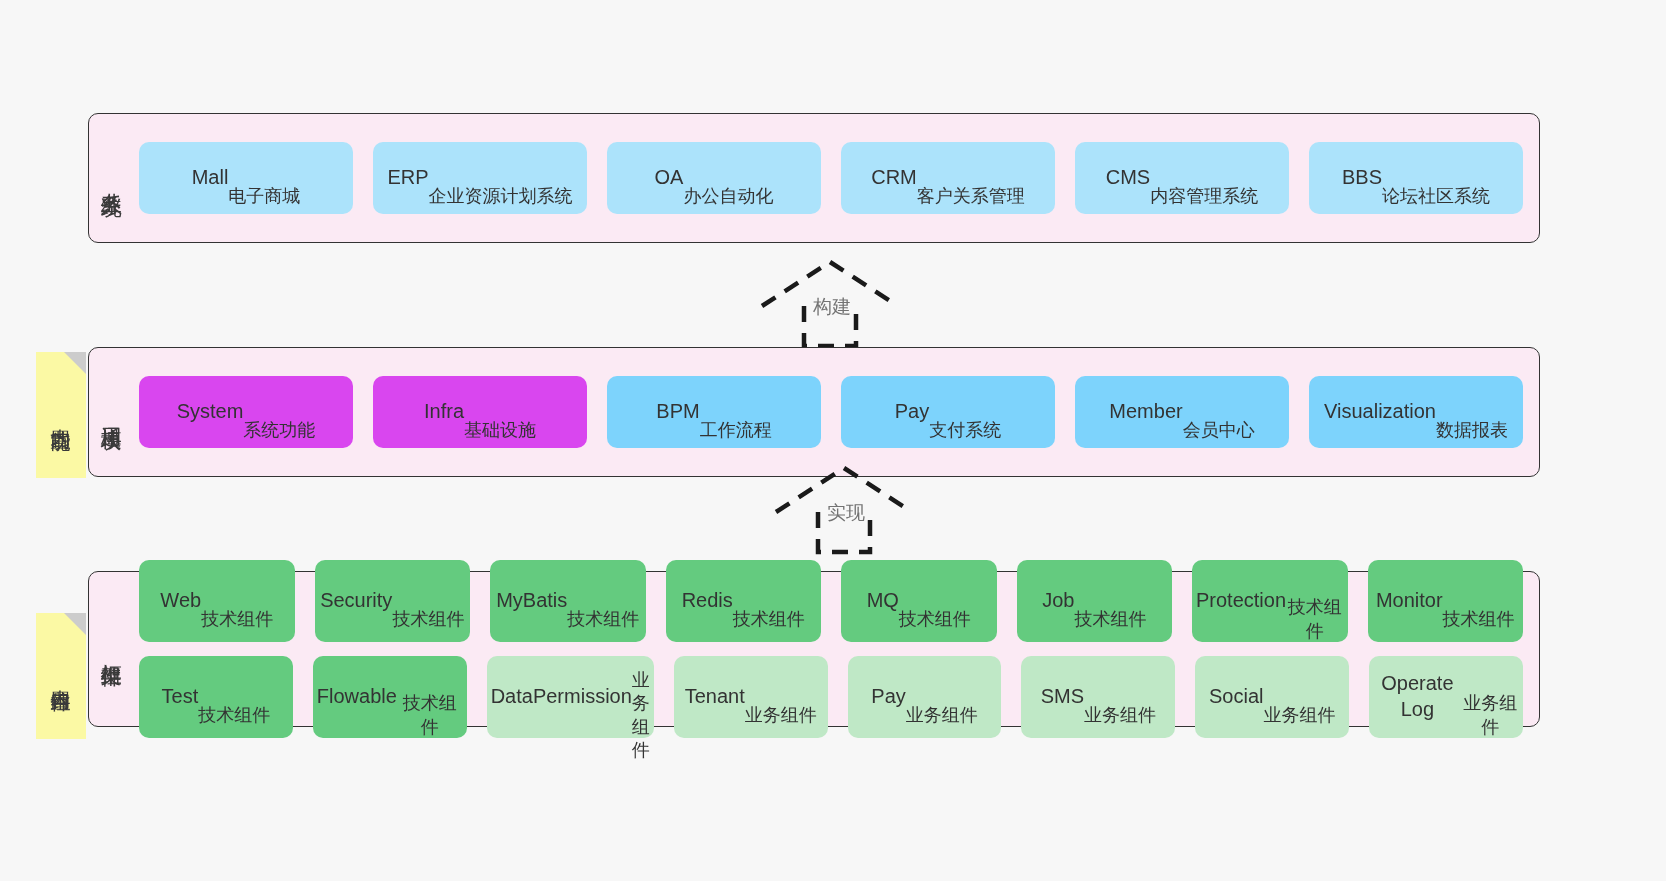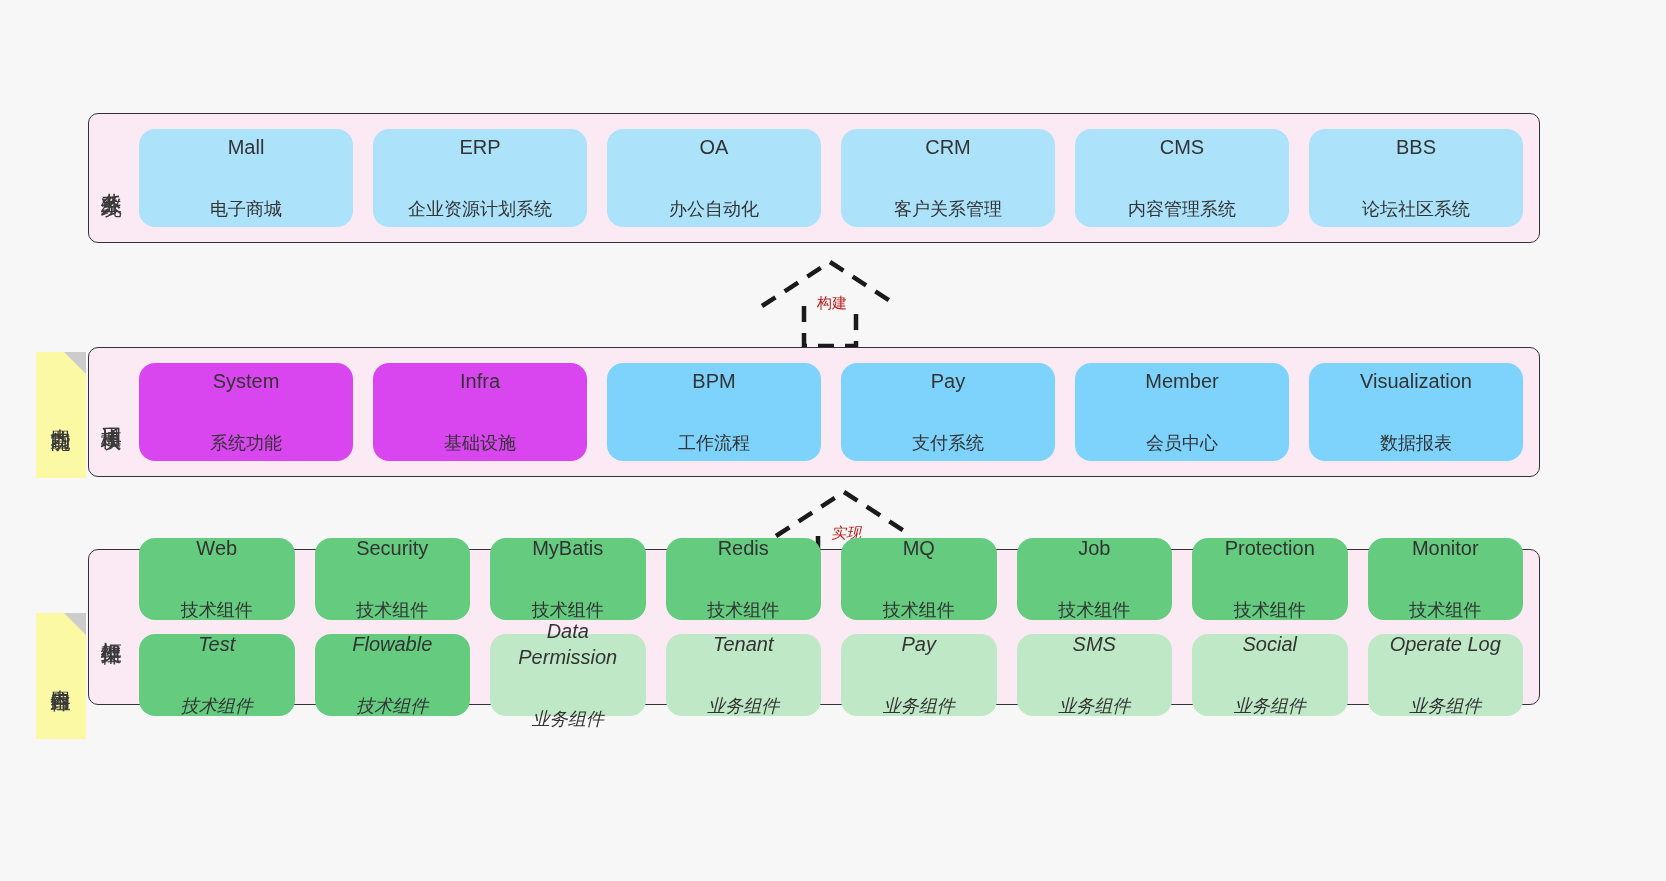--- a/index.html
+++ b/index.html
@@ -50,23 +50,23 @@
   }
 
   .row {
     display: flex;
     gap: 20px;
     align-items: stretch;
   }
 
   .cell {
     flex: 1 1 0;
-    border-radius: 16px;
-    display: flex;
-    flex-direction: column;
+    border-radius: 10px;
+    display: flex;
+    flex-direction: row;
     align-items: center;
     justify-content: center;
     text-align: center;
     line-height: 1.28;
     padding: 6px 4px;
     user-select: none;
   }
 
   .cell .t1 { font-size: 20px; }
   .cell .t2 { font-size: 18px; margin-top: 37px; }
@@ -106,22 +106,22 @@
   
   .arrow {
     position: absolute;
     pointer-events: none;
   }
   .arrow svg { display: block; overflow: visible; }
   .arrow-label {
     position: absolute;
     left: 50%;
     transform: translateX(-50%);
-    font-size: 15px;
-    color: #b91c1c;
+    font-size: 19px;
+    color: #737373;
     background: transparent;
     white-space: nowrap;
     user-select: none;
   }
 </style>
 </head>
 <body>
 
 <div class="band" style="left:88px; top:113px; width:1452px; height:130px;">
   <div class="band-title">业务系统</div>
@@ -207,34 +207,34 @@
 
       <div class="cell c-pink">
         <span class="t1">Visualization</span>
         <span class="t2">数据报表</span>
       </div>
 
     </div>
   </div>
 </div>
 
-<div class="arrow" style="left:774px; top:488px; width:140px; height:90px;font-style:italic;">
+<div class="arrow" style="left:774px; top:464px; width:140px; height:90px;">
   <svg width="140" height="90" viewBox="0 0 140 90">
     <path d="M 2 48 L 70 4 L 138 48" fill="none" stroke="#1a1a1a" stroke-width="4.5" stroke-dasharray="16 11" stroke-linecap="butt"></path>
     <path d="M 44 48 L 44 88 L 96 88 L 96 48" fill="none" stroke="#1a1a1a" stroke-width="4.5" stroke-dasharray="16 11" stroke-linecap="butt"></path>
   </svg>
   <span class="arrow-label" style="top:36px; left:72px;">实现</span>
 </div>
 
 <div class="sticky" style="left:36px; top:613px; width:50px; height:126px;">
   <span class="fold"></span>
   <span>内置组件</span>
 </div>
 
-<div class="band" style="left:88px; top:549px; width:1452px; height:156px;">
+<div class="band" style="left:88px; top:571px; width:1452px; height:156px;">
   <div class="band-title">框架组件</div>
   <div class="band-body">
 
     <div class="row" style="height:82px;">
       <div class="cell c-green-dark">
         <span class="t1">Web</span>
         <span class="t2">技术组件</span>
       </div>
       <div class="cell c-green-dark">
         <span class="t1">Security</span>
@@ -259,21 +259,21 @@
       <div class="cell c-green-dark">
         <span class="t1">Protection</span>
         <span class="t2">技术组件</span>
       </div>
       <div class="cell c-green-dark">
         <span class="t1">Monitor</span>
         <span class="t2">技术组件</span>
       </div>
     </div>
 
-    <div class="row" style="height:82px;font-style:italic;">
+    <div class="row" style="height:82px;">
       <div class="cell c-green-dark">
         <span class="t1">Test</span>
         <span class="t2">技术组件</span>
       </div>
       <div class="cell c-green-dark">
         <span class="t1">Flowable</span>
         <span class="t2">技术组件</span>
       </div>
       <div class="cell c-green-light">
         <span class="t1">Data</span>

